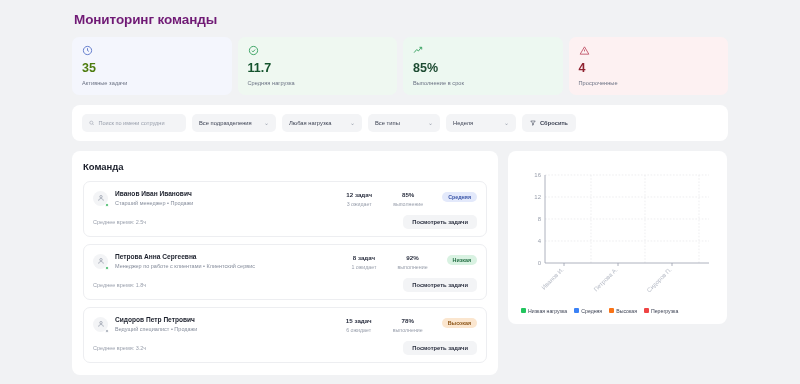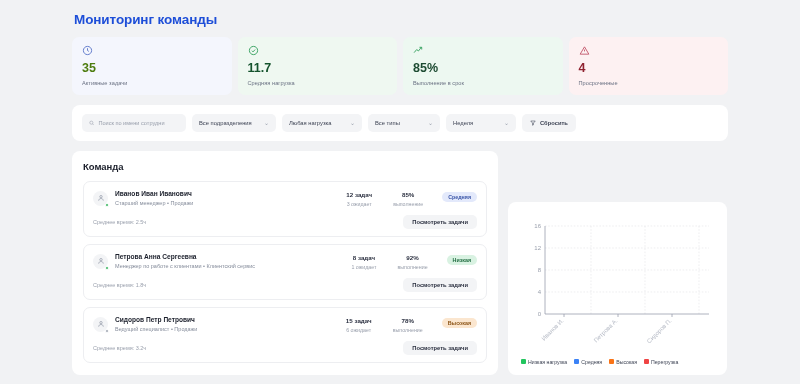--- a/index.html
+++ b/index.html
@@ -21,21 +21,21 @@
     width: 800px;
     height: 384px;
     padding: 8px 72px 0 72px;
   }
 
   
   .page-title {
     font-size: 13.5px;
     font-weight: 700;
     letter-spacing: -0.1px;
-    color: #1d4ed8;
+    color: #701a75;
     margin: 4px 0 10px 2px;
   }
 
   
   .stats-row {
     display: flex;
     gap: 6px;
     margin-bottom: 10px;
   }
   .stat-card {
@@ -136,21 +136,21 @@
     font-size: 5.8px;
     font-weight: 600;
     color: #3d4354;
     cursor: pointer;
   }
 
   
   .main-row {
     display: flex;
     gap: 10px;
-    align-items: flex-end;
+    align-items: flex-start;
   }
   .panel {
     background: #ffffff;
     border-radius: 8px;
   }
   .team-panel {
     width: 426px;
     padding: 10px 11px 12px 11px;
   }
   .chart-panel {

